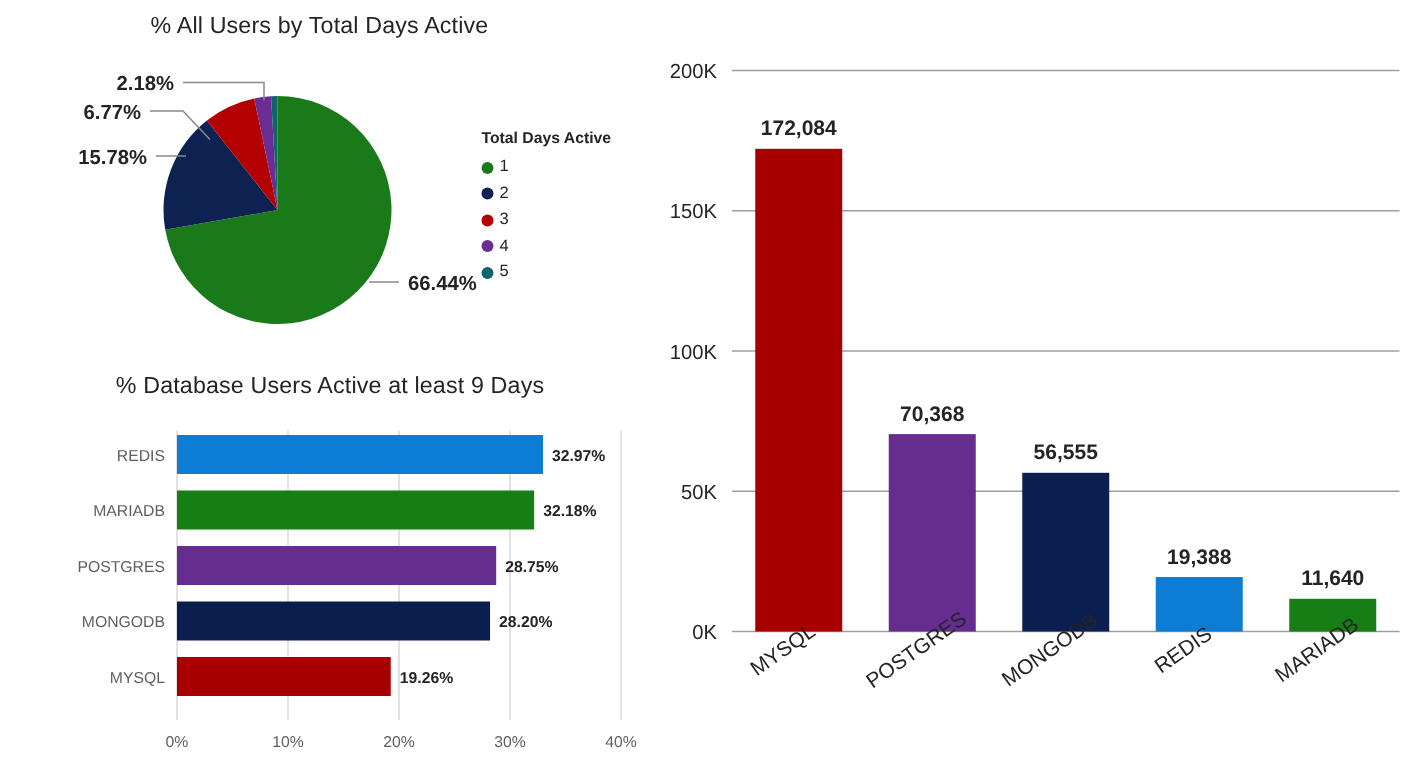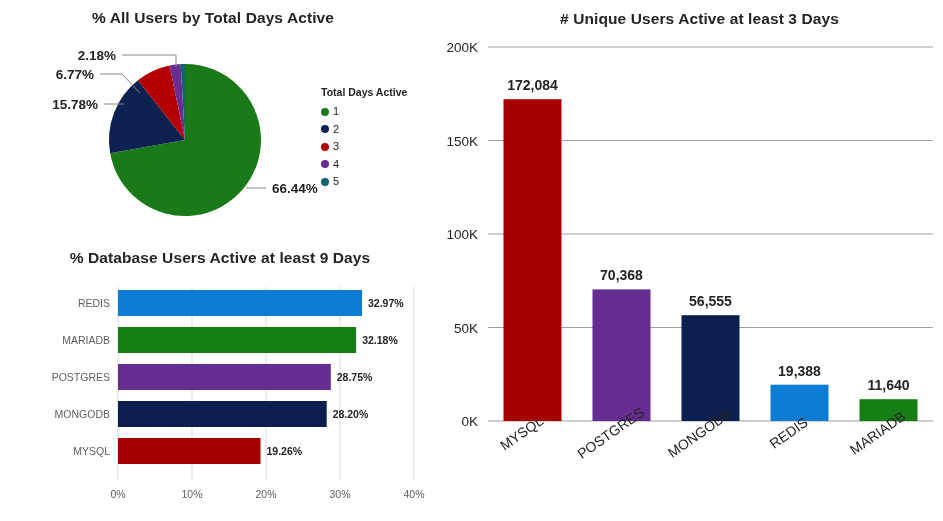--- a/index.html
+++ b/index.html
@@ -12,21 +12,21 @@
     position:relative;
   }
   .dashboard{position:absolute;inset:0;}
 
   
   .panel{position:absolute;}
   .chart-title{
     position:absolute;left:0;right:0;top:0;
     text-align:center;
     font-size:15.5px;
-    font-weight:700;
+    font-weight:400;
     color:#252423;
     letter-spacing:.1px;
     white-space:nowrap;
   }
 
   
   #pie-panel{left:0;top:0;width:440px;height:236px;}
   #pie-title{top:9px;left:0;width:426px;}
   .pie-svg{position:absolute;left:0;top:0;}
   .pie-label{
@@ -177,21 +177,20 @@
           <text x="118" y="258" text-anchor="middle" class="axis-text">0%</text>
           <text x="192" y="258" text-anchor="middle" class="axis-text">10%</text>
           <text x="266" y="258" text-anchor="middle" class="axis-text">20%</text>
           <text x="340" y="258" text-anchor="middle" class="axis-text">30%</text>
           <text x="414" y="258" text-anchor="middle" class="axis-text">40%</text>
         </g>
     </svg>
   </div>
 
   <div class="panel" id="vbar-panel">
-    <div class="chart-title" id="vbar-title"># Unique Users Active at least 3 Days</div>
 
     <svg class="vbar-svg" width="507" height="521">
       <g id="vbar-grid">
           <line x1="52" y1="421" x2="497" y2="421" class="vgrid"></line>
           <line x1="52" y1="327.5" x2="497" y2="327.5" class="vgrid"></line>
           <line x1="52" y1="234" x2="497" y2="234" class="vgrid"></line>
           <line x1="52" y1="140.5" x2="497" y2="140.5" class="vgrid"></line>
           <line x1="52" y1="47" x2="497" y2="47" class="vgrid"></line>
         </g>
       <g id="vbar-yticks">

